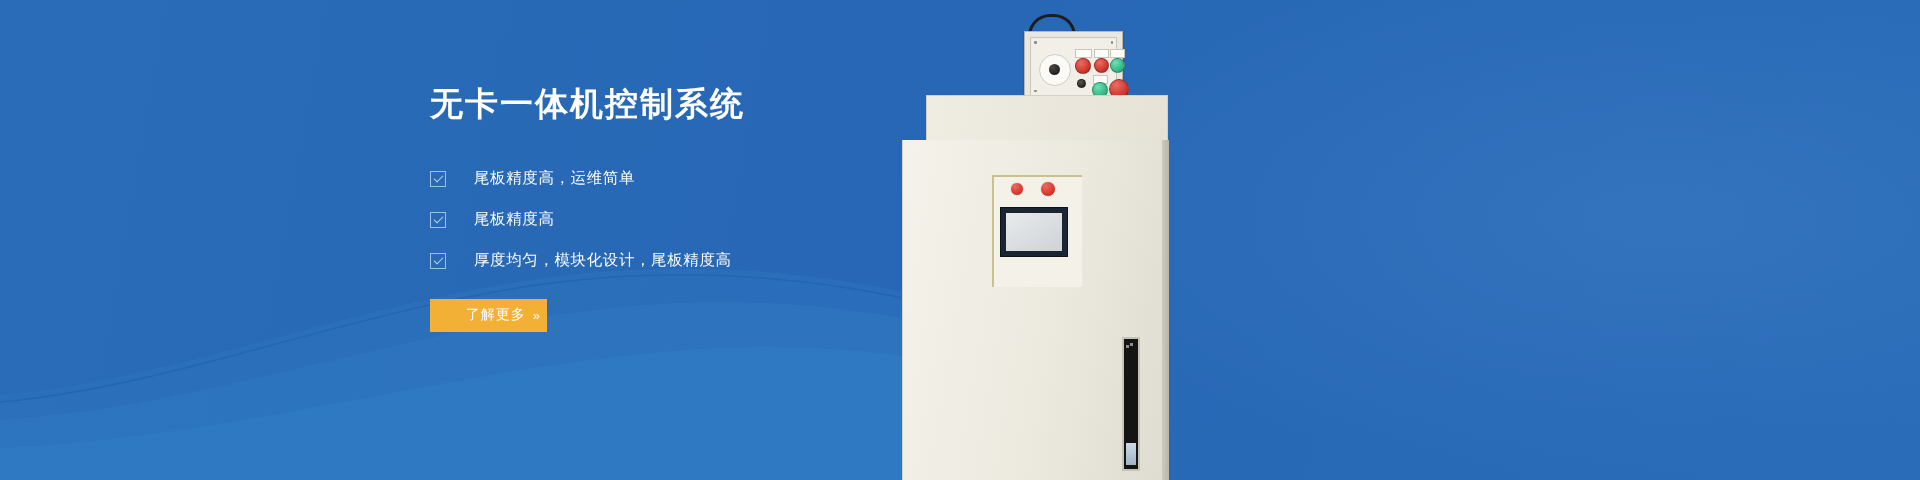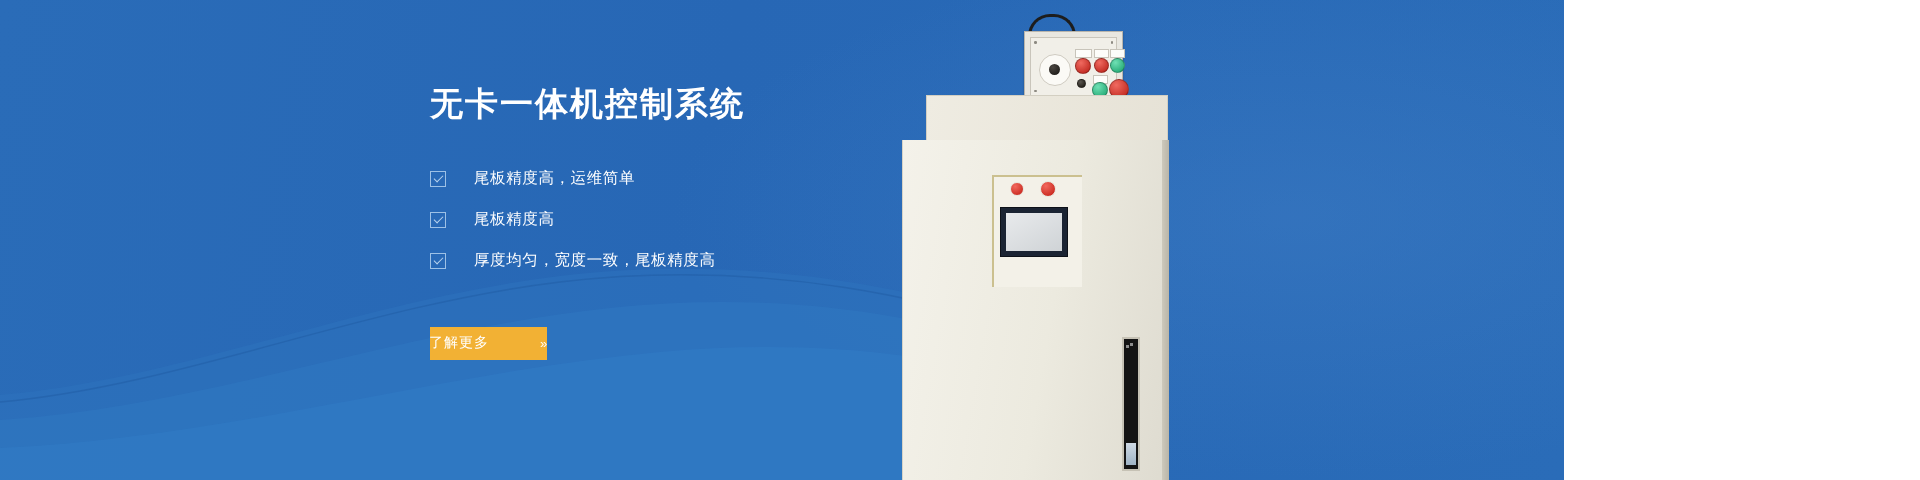--- a/index.html
+++ b/index.html
@@ -6,21 +6,21 @@
     margin: 0;
     padding: 0;
     background: #ffffff;
   }
   body {
     font-family: "Liberation Sans", "DejaVu Sans", sans-serif;
   }
 
   .banner {
     position: relative;
-    width: 1564px;
+    width: 1920px;
     height: 480px;
     overflow: hidden;
     background: #2a6cb8;
   }
 
   
   .bg-base {
     position: absolute;
     inset: 0;
     background: linear-gradient(100deg, #2a6cb8 0%, #2767b5 45%, #2a6cb8 100%);
@@ -98,32 +98,31 @@
   .feature-text {
     font-size: 15.5px;
     color: #ffffff;
     letter-spacing: 0.6px;
     white-space: nowrap;
   }
 
   .cta-button {
     display: inline-flex;
     align-items: center;
-    justify-content: center;
-    margin-top: 36px;
+    justify-content: flex-end;
+    margin-top: 8px;
     width: 117px;
     height: 33px;
     background: #f2b134;
     color: #ffffff;
     font-size: 14px;
     letter-spacing: 1px;
     border: none;
     cursor: pointer;
     box-sizing: border-box;
-    gap: 44px;
   }
   .cta-label { white-space: nowrap; }
   .cta-chevron {
     margin-left: 7px;
     font-size: 13px;
     line-height: 1;
     opacity: 0.95;
   }
 
   
@@ -316,21 +315,21 @@
       <li class="feature-item">
         <span class="check-box"></span>
         <span class="feature-text">尾板精度高，运维简单</span>
       </li>
       <li class="feature-item">
         <span class="check-box"></span>
         <span class="feature-text">尾板精度高</span>
       </li>
       <li class="feature-item">
         <span class="check-box"></span>
-        <span class="feature-text">厚度均匀，宽度一致，尾板精度高</span>
+        <span class="feature-text">厚度均匀，模块化设计，尾板精度高</span>
       </li>
     </ul>
 
     <button class="cta-button">
       <span class="cta-label">了解更多</span>
       <span class="cta-chevron">»</span>
     </button>
 
   </div>
 

